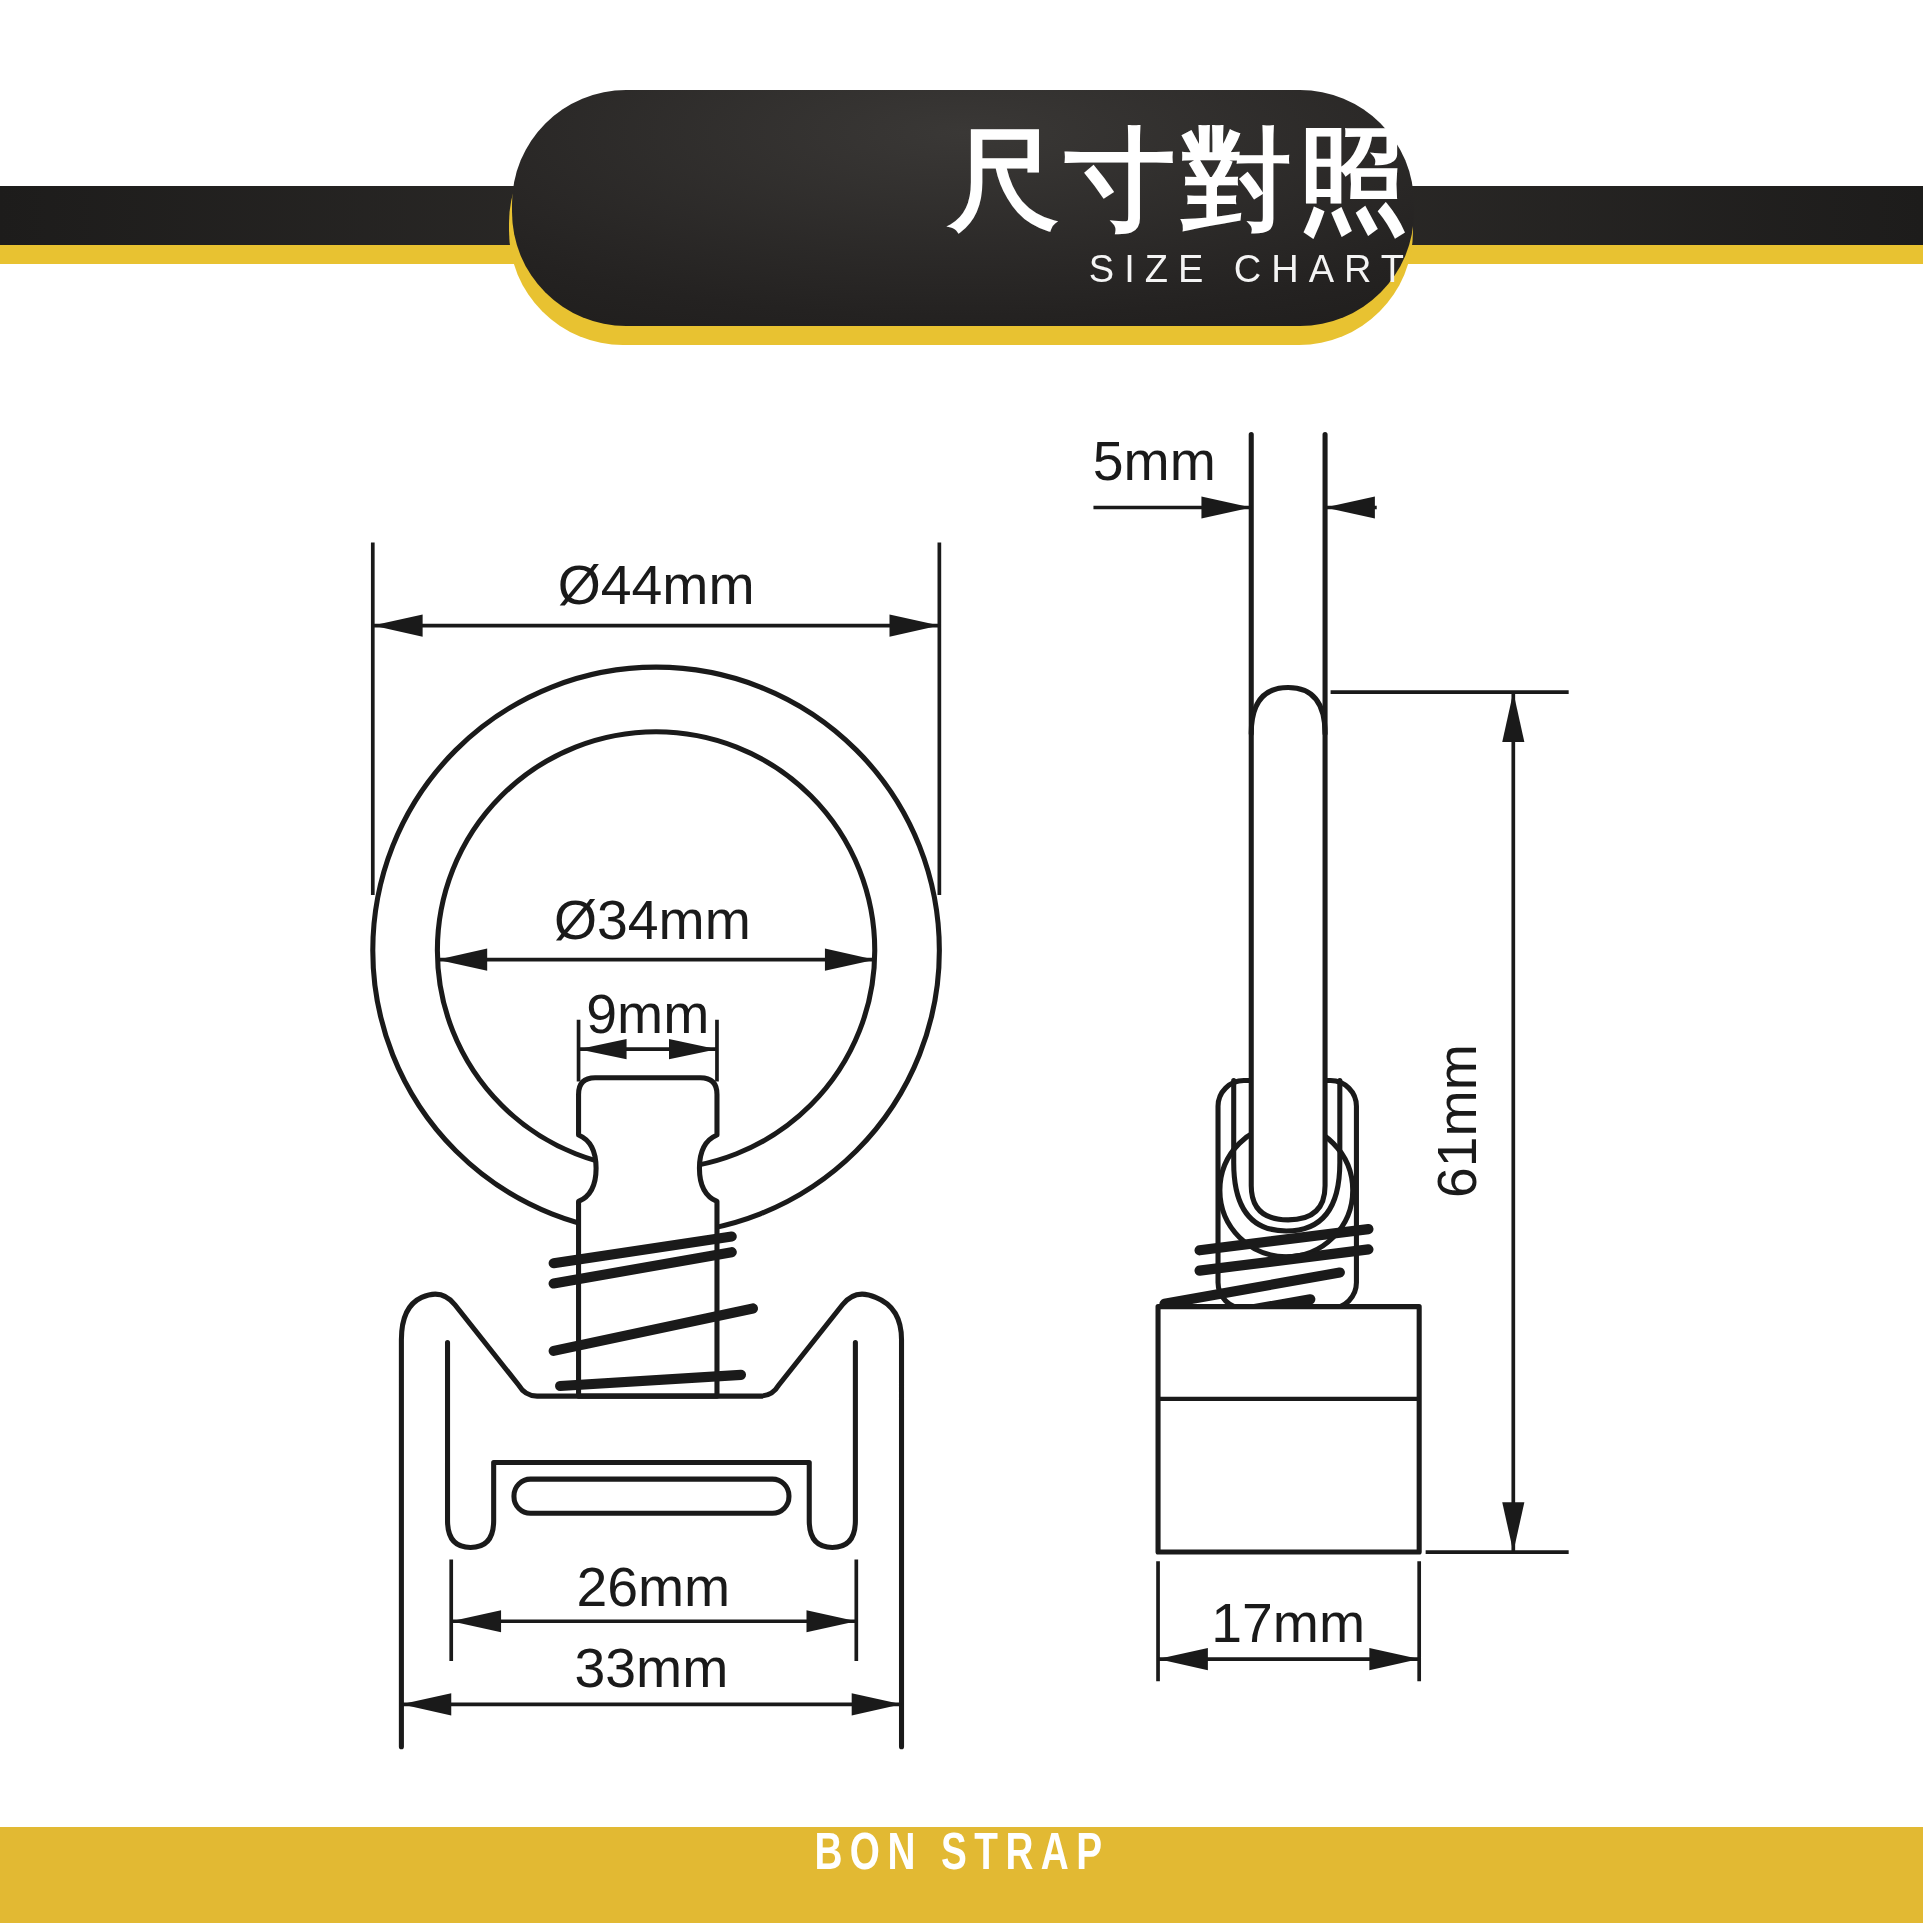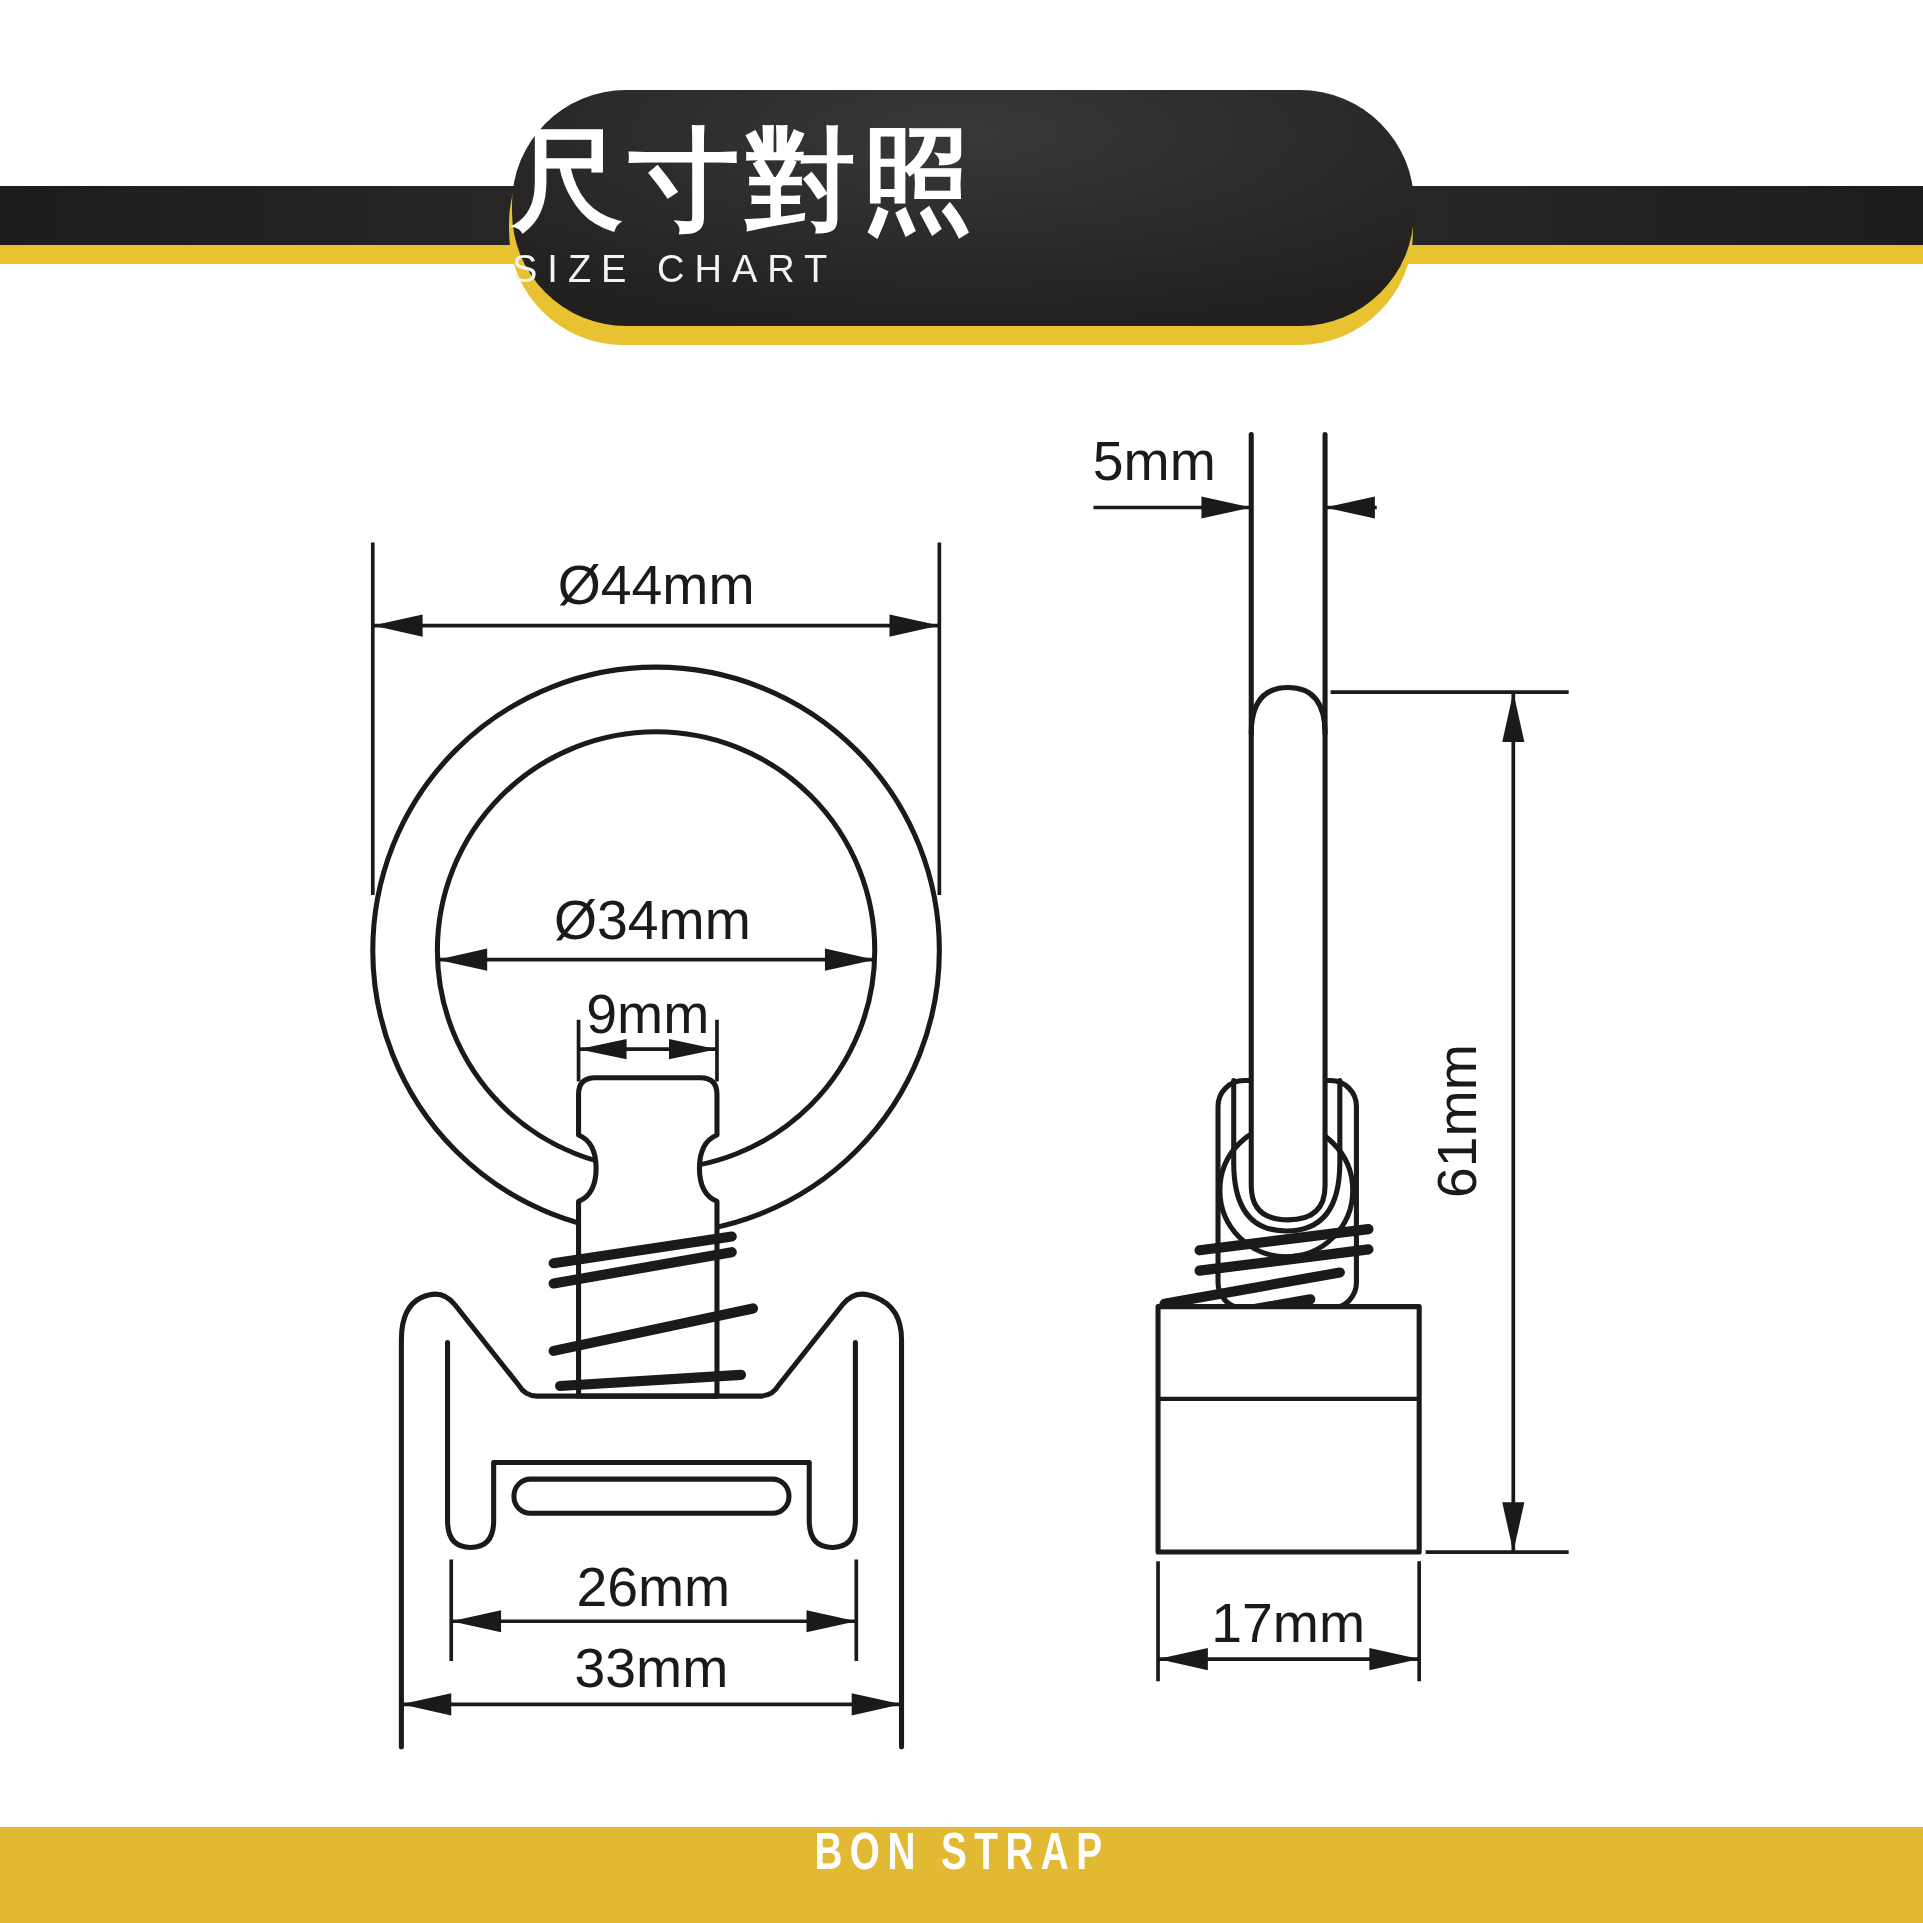--- a/index.html
+++ b/index.html
@@ -17,21 +17,21 @@
     background:#e8c231;
   }
   .pill-shadow{
     position:absolute;left:509px;top:109px;width:904px;height:236px;
     border-radius:114px;background:#e8c231;
   }
   .pill{
     position:absolute;left:512px;top:90px;width:902px;height:236px;
     border-radius:114px;
     background:radial-gradient(130% 150% at 50% 18%, #3a3836 0%, #242221 52%, #161514 100%);
-    display:flex;flex-direction:column;align-items:flex-start;justify-content:center;
+    display:flex;flex-direction:column;align-items:flex-end;justify-content:center;
   }
   .pill-title{
     color:#ffffff;font-size:111px;font-weight:bold;letter-spacing:5.5px;
     line-height:1;white-space:nowrap;
   }
   .pill-subtitle{
     color:#f4f4f4;font-size:38px;font-weight:normal;letter-spacing:10px;
     margin-top:12px;white-space:nowrap;
   }
   

